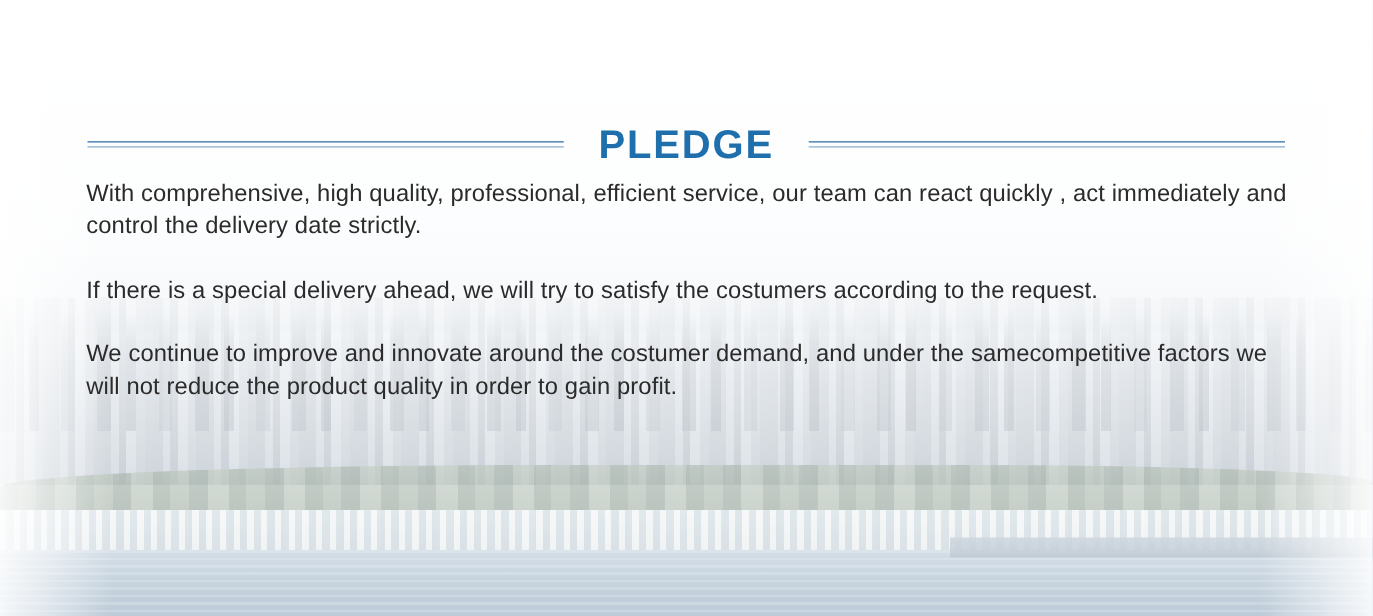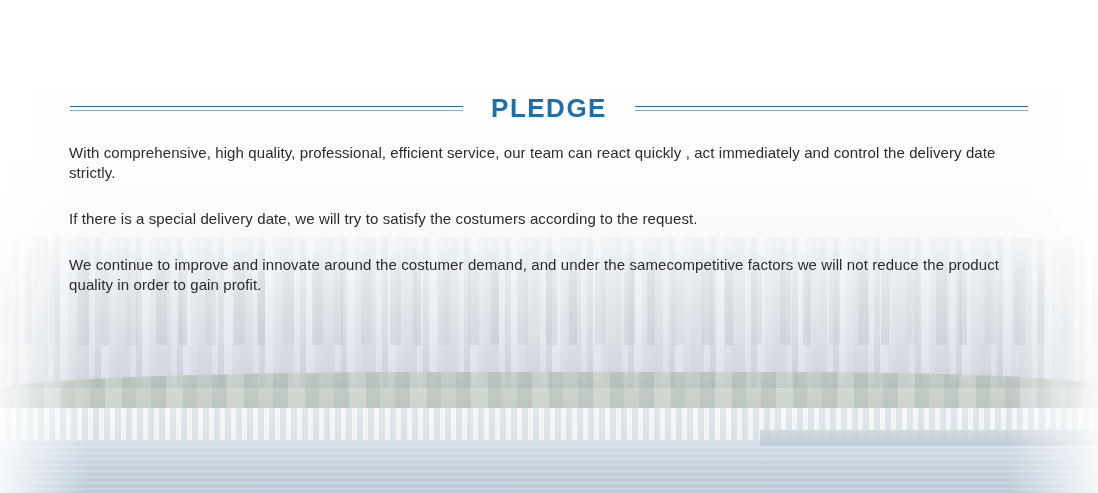--- a/index.html
+++ b/index.html
@@ -176,37 +176,37 @@
     position: absolute;
     left: 0;
     right: 0;
     height: 1px;
     background: #2a6ea6;
   }
   .rule::before { top: 1px; }
   .rule::after  { top: 5px; opacity: .55; }
 
   .title {
-    font-size: 26px;
+    font-size: 32px;
     line-height: 1;
     letter-spacing: 1.5px;
     font-weight: 700;
     color: #1f6fad;
     white-space: nowrap;
     padding: 0 4px;
   }
 
   .body {
     position: absolute;
     top: 143px;
     left: 69px;
     width: 966px;
   }
   .para {
-    font-size: 15px;
+    font-size: 19px;
     line-height: 1.34;
     color: #2b2b2b;
     margin: 0 0 26px 0;
     letter-spacing: .1px;
   }
   .para:last-child { margin-bottom: 15px; }
 </style>
 </head>
 <body>
 
@@ -229,18 +229,18 @@
   <div class="content">
 
     <div class="title-row">
       <span class="rule"></span>
       <h1 class="title">PLEDGE</h1>
       <span class="rule"></span>
     </div>
 
     <div class="body">
       <p class="para">With comprehensive, high quality, professional, efficient service, our team can react quickly , act immediately and control the delivery date strictly.</p>
-      <p class="para">If there is a special delivery date, we will try to satisfy the costumers according to the request.</p>
+      <p class="para">If there is a special delivery ahead, we will try to satisfy the costumers according to the request.</p>
       <p class="para">We continue to improve and innovate around the costumer demand, and under the samecompetitive factors we will not reduce the product quality in order to gain profit.</p>
     </div>
 
   </div>
 </div>
 
 </body></html>

